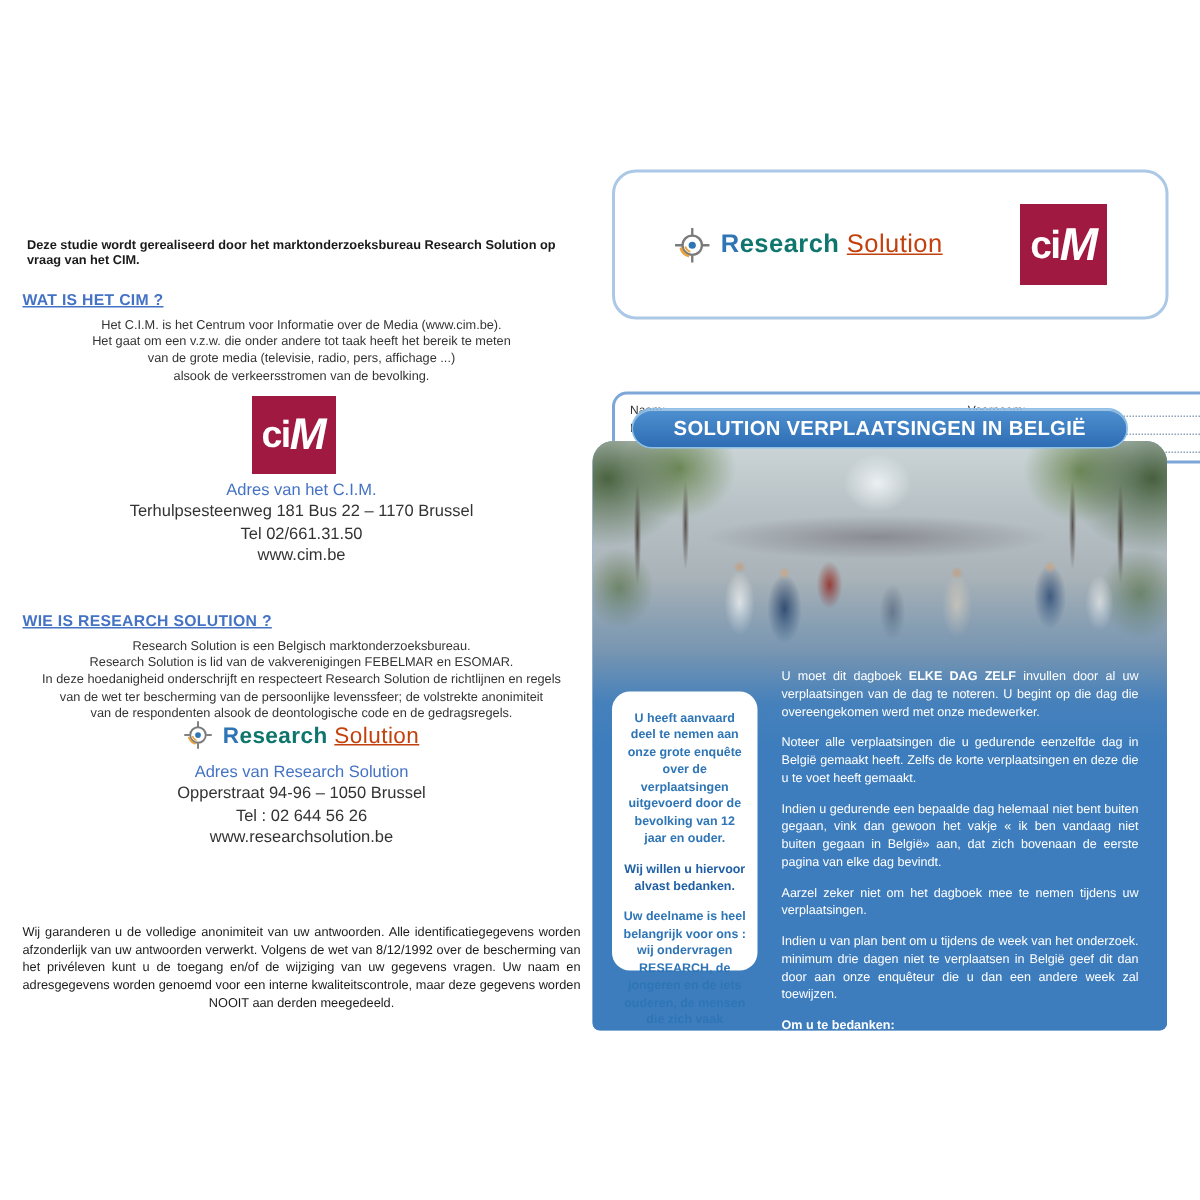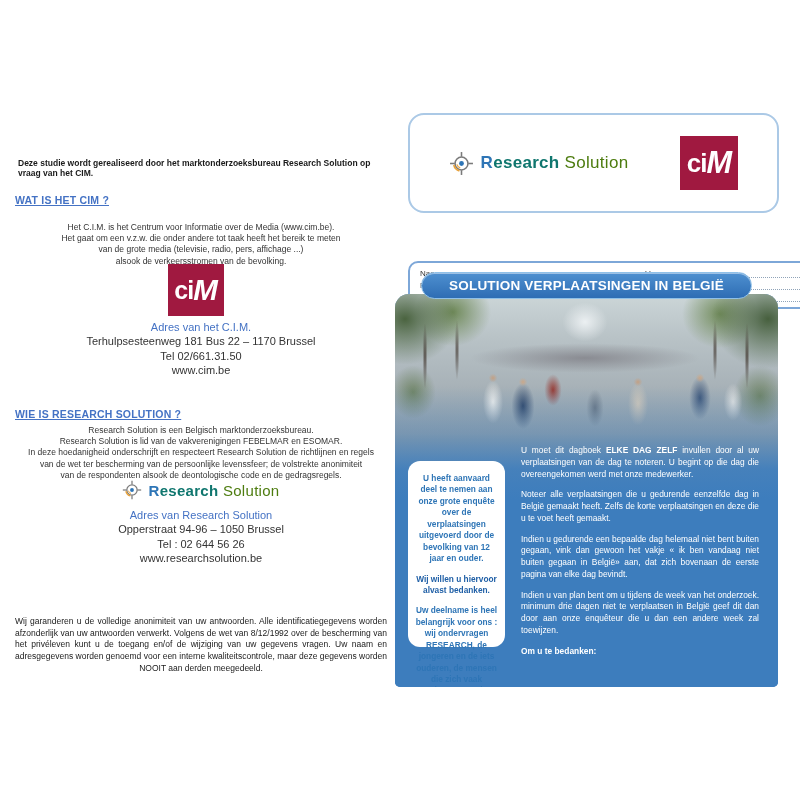--- a/index.html
+++ b/index.html
@@ -12,36 +12,36 @@
   .abs{position:absolute;}
   .pre{white-space:pre-line;}
 
   
   .left-page{left:15px;top:158px;width:372px;color:#222;}
   .intro{left:3px;top:0;width:365px;font-size:8.5px;font-weight:bold;color:#1a1a1a;}
   .sec-title{width:372px;text-align:left;font-size:10.5px;font-weight:bold;
     color:#4472c4;text-decoration:underline;letter-spacing:.2px;}
   .cim-title{top:36px;}
   .body-txt{width:372px;text-align:center;font-size:8.5px;line-height:1.32;color:#333;}
-  .cim-body{top:64px;}
+  .cim-body{top:53px;}
   .cim-logo-left{left:153px;top:106px;}
   .cim-logo{background:#a01940;color:#fff;display:flex;align-items:center;justify-content:center;
     font-weight:bold;}
   .cim-logo .ci{letter-spacing:-1px;}
   .cim-logo-left.cim-logo{width:56px;height:52px;font-size:25px;}
   .addr{width:372px;text-align:center;font-size:11px;line-height:1.3;color:#333;}
   .addr-label{color:#4472c4;}
   .cim-addr{top:162px;}
   .rs-title{top:250px;}
   .rs-body{top:267px;}
   .rs-logo-left{left:0;top:322px;width:372px;display:flex;align-items:center;justify-content:center;gap:6px;}
   .rs-logo-text{font-size:15px;letter-spacing:.3px;}
   .rs-r{color:#2e75b6;font-weight:bold;}
   .rs-esearch{color:#0f766e;font-weight:bold;}
-  .rs-solution{color:#4d7c0f;}
+  .rs-solution{color:#c2410c;text-decoration:underline;}
   .rs-addr{top:350px;}
   .footer-par{left:0;top:458px;width:372px;font-size:8.5px;line-height:1.38;color:#1a1a1a;
     text-align:justify;text-align-last:center;}
 
   
   .header-card{left:408px;top:113px;width:367px;height:96px;border:2px solid #abc9e6;
     border-radius:16px;background:#fff;display:flex;align-items:center;justify-content:center;gap:52px;}
   .rs-logo-head{display:flex;align-items:center;gap:7px;}
   .rs-logo-head .rs-logo-text{font-size:17px;}
   .cim-logo-head{width:58px;height:54px;font-size:26px;}
@@ -215,20 +215,21 @@
   <div class="side-box">
     <p>U heeft aanvaard deel te nemen aan onze grote enquête over de verplaatsingen uitgevoerd door de bevolking van 12 jaar en ouder.</p>
     <p class="thanks">Wij willen u hiervoor alvast bedanken.</p>
     <p><span>Uw deelname is heel belangrijk voor ons : wij ondervragen </span><span class="b">RESEARCH,</span><span> de jongeren en de iets ouderen, de mensen die zich vaak verplaatsen en deze die weinig buiten komen.</span></p>
   </div>
 
   <div class="cover-text">
     <p><span>U moet dit dagboek </span><span class="b">ELKE DAG ZELF</span><span> invullen door al uw verplaatsingen van de dag te noteren. U begint op die dag die overeengekomen werd met onze medewerker.</span></p>
     <p>Noteer alle verplaatsingen die u gedurende eenzelfde dag in België gemaakt heeft. Zelfs de korte verplaatsingen en deze die u te voet heeft gemaakt.</p>
     <p>Indien u gedurende een bepaalde dag helemaal niet bent buiten gegaan, vink dan gewoon het vakje « ik ben vandaag niet buiten gegaan in België» aan, dat zich bovenaan de eerste pagina van elke dag bevindt.</p>
+    <p>Aarzel zeker niet om het dagboek mee te nemen tijdens uw verplaatsingen.</p>
     <p>Indien u van plan bent om u tijdens de week van het onderzoek. minimum drie dagen niet te verplaatsen in België geef dit dan door aan onze enquêteur die u dan een andere week zal toewijzen.</p>
     <p class="p6t">Om u te bedanken:</p>
 
   </div>
 </div>
 
 <div class="abs banner">
   <span>SOLUTION VERPLAATSINGEN IN BELGIË</span>
 </div>
 

